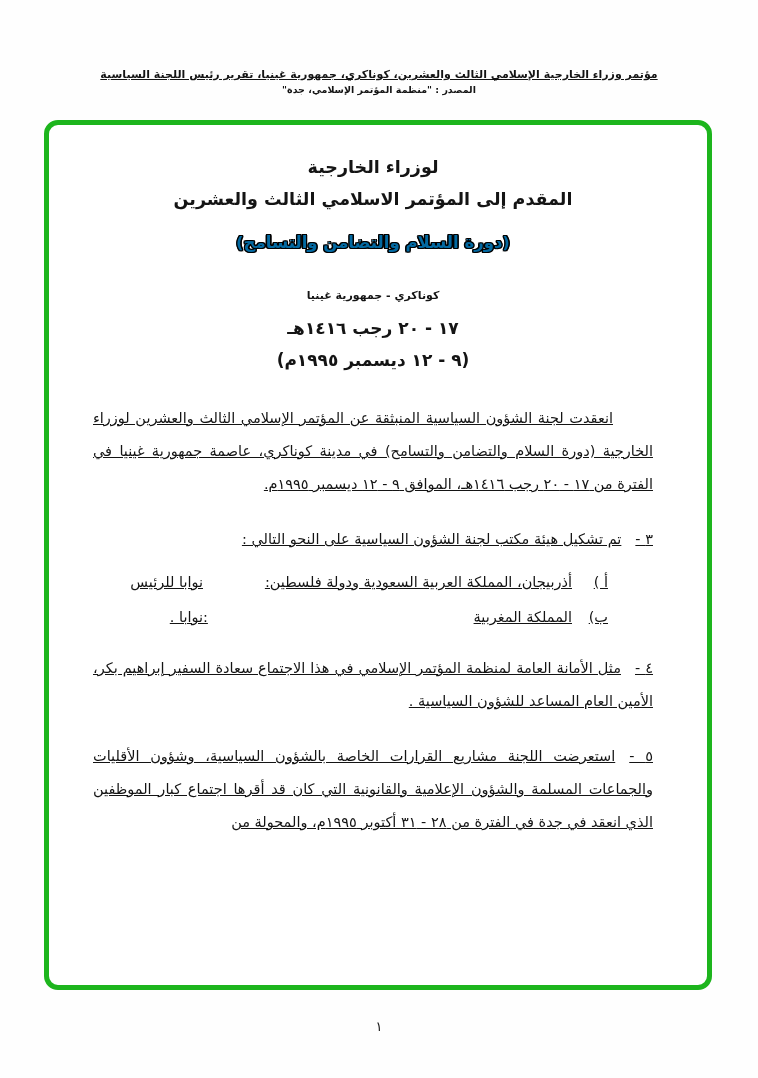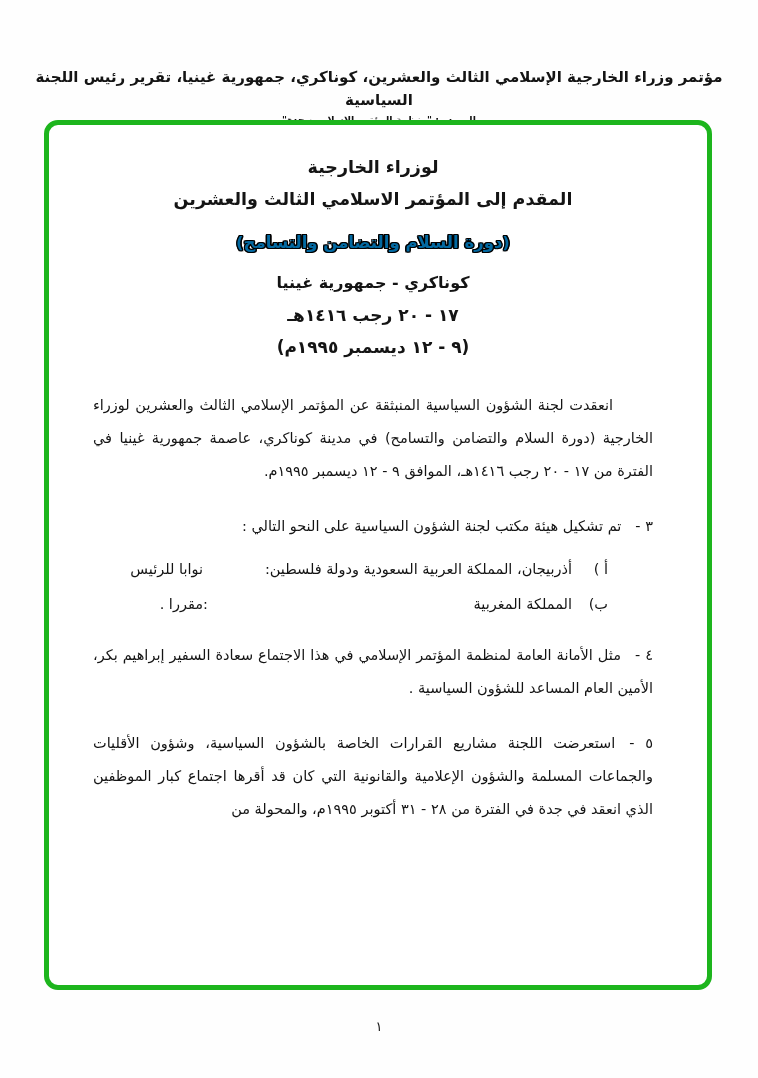--- a/index.html
+++ b/index.html
@@ -17,21 +17,21 @@
 
   
   .scan-header {
     position: absolute;
     top: 66px; left: 0; right: 0;
     text-align: center;
     direction: rtl;
     font-weight: bold;
     line-height: 1.55;
   }
-  .scan-header .h1 { font-size: 15px; }
+  .scan-header .h1 { font-size: 11px; text-decoration: underline; }
   .scan-header .h2 { font-size: 9.5px; }
 
   
   .frame {
     position: absolute;
     left: 44px; top: 120px;
     width: 668px; height: 870px;
     border: 5px solid #1db51d;
     border-radius: 14px;
     background: #ffffff;
@@ -58,24 +58,24 @@
     font-size: 16.5px;
     letter-spacing: 0.5px;
     color: #0369a1;
     text-shadow:
       -1.2px -1.2px 0 #000, 1.2px -1.2px 0 #000,
       -1.2px  1.2px 0 #000, 1.2px  1.2px 0 #000,
        0 -1.4px 0 #000, 0 1.4px 0 #000,
       -1.4px 0 0 #000, 1.4px 0 0 #000;
     line-height: 32px;
   }
-  .location-line { margin-top: 8px; font-size: 16px; line-height: 32px; }
+  .location-line { margin-top: 21px; font-size: 11px; line-height: 32px; }
   .date-line { font-size: 17px; line-height: 32px; }
 
-  .doc-body { margin-top: 26px; text-align: justify; }
+  .doc-body { margin-top: 26px; text-align: justify; text-decoration: underline; }
 
   .para { margin-bottom: 22px; }
   .intro { text-indent: 40px; }
 
   .num {
     margin-left: 14px;
     white-space: nowrap;
   }
 
   .bureau { padding-right: 45px; margin: -4px 0 18px; }
@@ -131,21 +131,21 @@
               <span></span>
             </span>
             <span class="brole">نوابا للرئيس</span>
           </div>
           <div class="bureau-row">
             <span class="bletter">ب)</span>
             <span class="bmain">
               <span>المملكة المغربية</span>
               <span>:</span>
             </span>
-            <span class="brole">مقررا .</span>
+            <span class="brole">نوابا .</span>
           </div>
         </div>
 
         <div class="para">
           <span class="num">٤ -</span><span>مثل الأمانة العامة لمنظمة المؤتمر الإسلامي في هذا الاجتماع سعادة السفير إبراهيم بكر، الأمين العام المساعد للشؤون السياسية .</span>
         </div>
 
         <div class="para">
           <span class="num">٥ -</span><span>استعرضت اللجنة مشاريع القرارات الخاصة بالشؤون السياسية، وشؤون الأقليات والجماعات المسلمة والشؤون الإعلامية والقانونية التي كان قد أقرها اجتماع كبار الموظفين الذي انعقد في جدة في الفترة من ٢٨ - ٣١ أكتوبر ١٩٩٥م، والمحولة من</span>
         </div>

